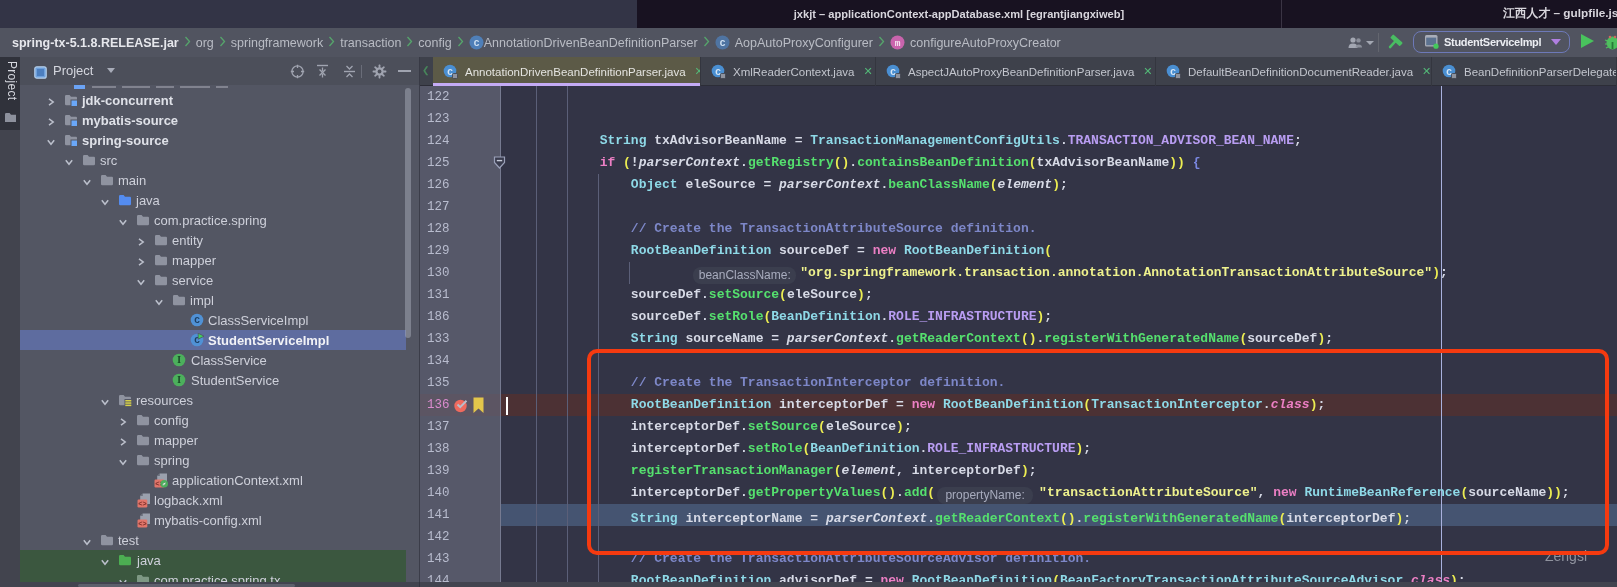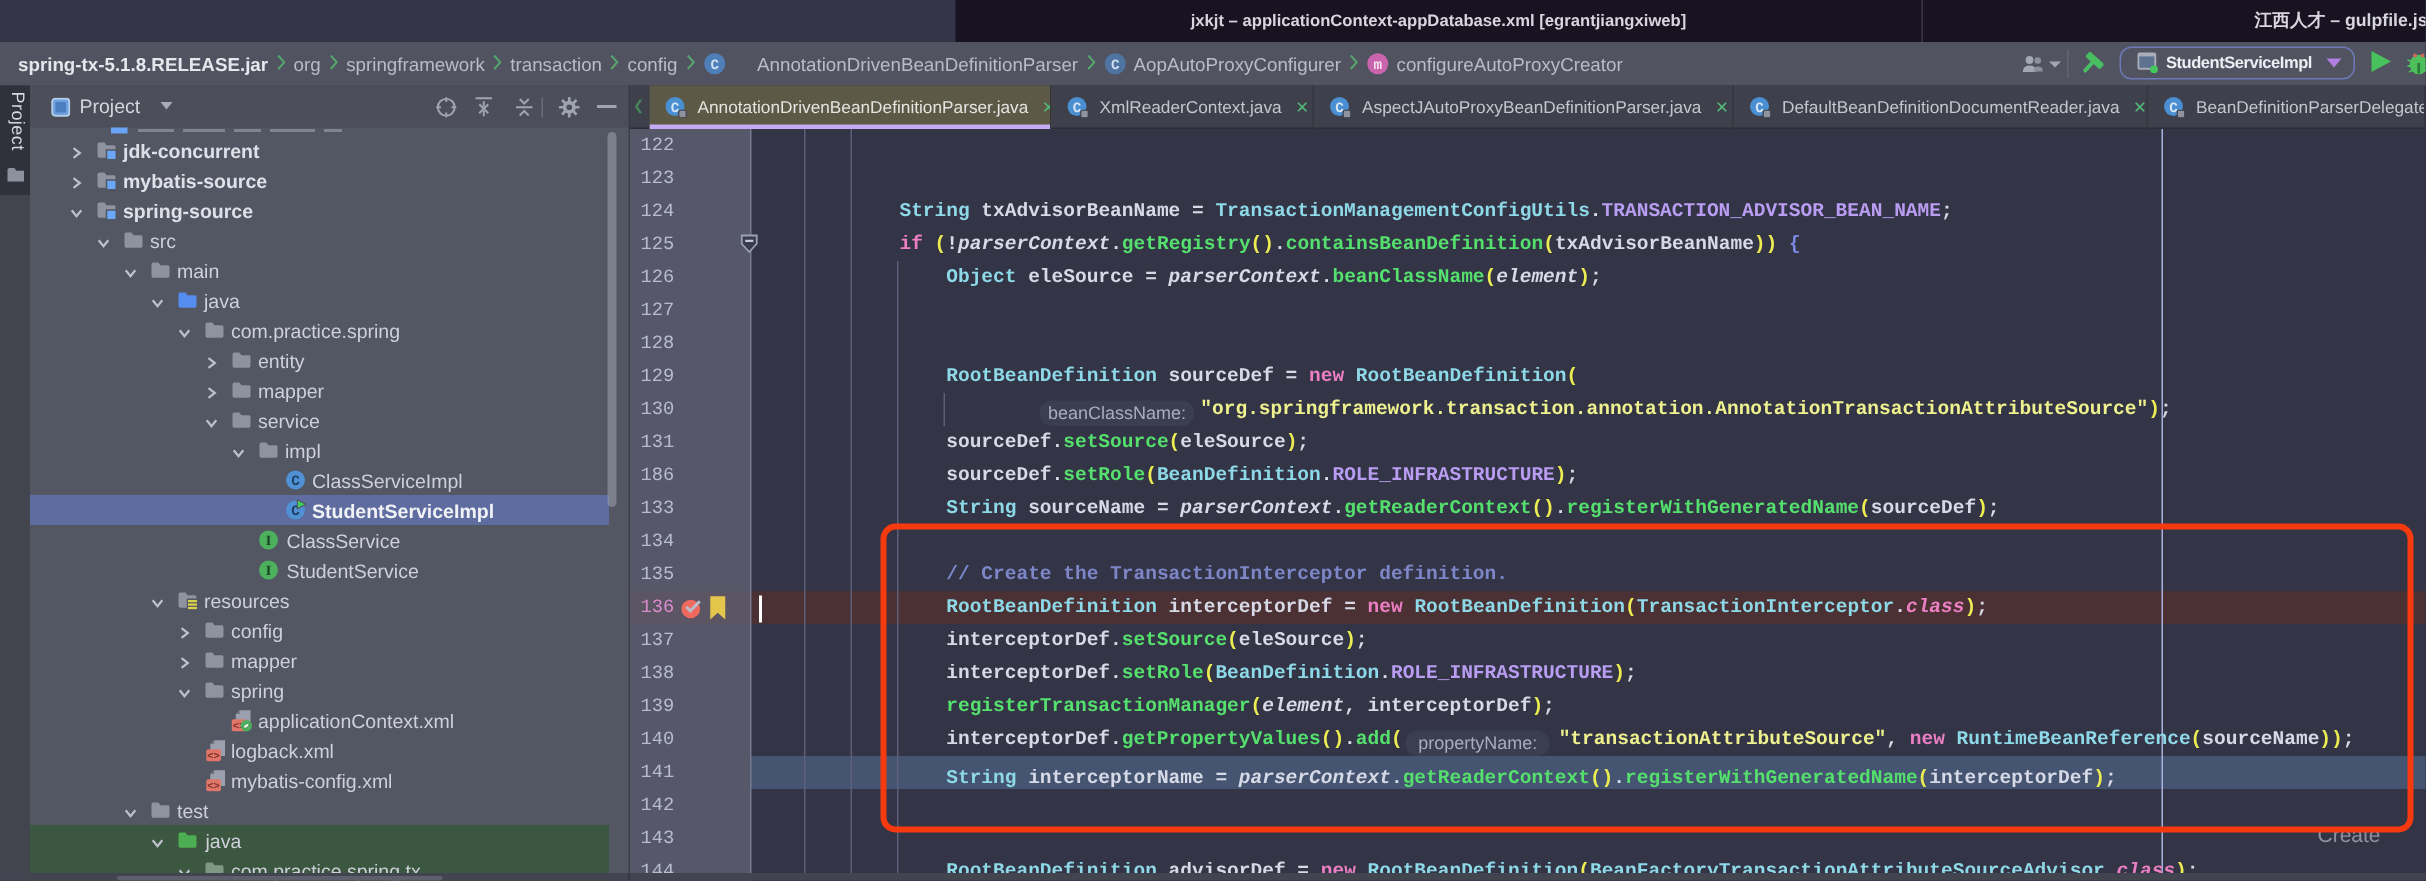--- a/index.html
+++ b/index.html
@@ -80,21 +80,21 @@
         </svg></span>
       <span>config</span>
       <span class="bsep"><svg width="7" height="11" viewBox="0 0 7 11" style="">
           <polyline points="1.5,1 5.5,5.5 1.5,10" fill="none" stroke="#56a56c" stroke-width="1.3"></polyline>
         </svg></span>
       <span class="bc">
         <svg width="15" height="15" viewBox="0 0 15 15" style="">
           <circle cx="7.5" cy="7.5" r="7" fill="#4f7fb8" style=""></circle>
           <text x="7.5" y="11" font-family="Liberation Mono,monospace" font-size="9.5" font-weight="700" fill="#cfe0f2" text-anchor="middle">C</text>
         </svg>
-        <span style="margin-left:21px">AnnotationDrivenBeanDefinitionParser</span>
+        <span style="margin-left:0">AnnotationDrivenBeanDefinitionParser</span>
       </span>
       <span class="bsep"><svg width="7" height="11" viewBox="0 0 7 11" style="">
           <polyline points="1.5,1 5.5,5.5 1.5,10" fill="none" stroke="#56a56c" stroke-width="1.3"></polyline>
         </svg></span>
       <span class="bc">
         <svg width="15" height="15" viewBox="0 0 15 15" style="">
           <circle cx="7.5" cy="7.5" r="7" fill="#4f7fb8" style="opacity:.75;"></circle>
           <text x="7.5" y="11" font-family="Liberation Mono,monospace" font-size="9.5" font-weight="700" fill="#cfe0f2" text-anchor="middle">C</text>
         </svg>
         <span style="margin-left:5px">AopAutoProxyConfigurer</span>
@@ -508,30 +508,32 @@
         <path d="M0.5 0.5 H10.5 V16 L5.5 11.5 L0.5 16 Z" fill="#e3c64b"></path>
       </svg></div>
 <div class="abs" style="left:493px;top:156px"><svg width="13" height="14" viewBox="0 0 13 14" style="">
         <path d="M1.5 1 H11.5 V6.5 L6.5 12 L1.5 6.5 Z" fill="#3a3c4e" stroke="#9aa0b8" stroke-width="1.2"></path>
         <path d="M3.8 4.6 H9.2" stroke="#c6cad8" stroke-width="1.4"></path>
       </svg></div>
 <div class="abs" style="left:505.5px;top:397px;width:2.5px;height:18px;background:#ffffff"></div>
 <div class="cl" style="top:130px">            <span class="c">String</span> txAdvisorBeanName = <span class="c">TransactionManagementConfigUtils</span>.<span class="v">TRANSACTION_ADVISOR_BEAN_NAME</span>;</div>
 <div class="cl" style="top:152px">            <span class="kw">if</span> <span class="p">(</span>!<span class="i">parserContext</span>.<span class="m">getRegistry</span><span class="p">()</span>.<span class="m">containsBeanDefinition</span><span class="p">(</span>txAdvisorBeanName<span class="p">))</span> <span class="b">{</span></div>
 <div class="cl" style="top:174px">                <span class="c">Object</span> eleSource = <span class="i">parserContext</span>.<span class="m">beanClassName</span><span class="p">(</span><span class="i">element</span><span class="p">)</span>;</div>
+<div class="cl" style="top:218px">                <span class="o">// Create the TransactionAttributeSource definition.</span></div>
 <div class="cl" style="top:240px">                <span class="c">RootBeanDefinition</span> sourceDef = <span class="kw">new</span> <span class="c">RootBeanDefinition</span><span class="p">(</span></div>
 <div class="cl" style="top:262px">                        <span class="badge" style="width:103px;margin-right:4px">beanClassName:</span><span class="s">"org.springframework.transaction.annotation.AnnotationTransactionAttributeSource"</span><span class="p">)</span>;</div>
 <div class="cl" style="top:284px">                sourceDef.<span class="m">setSource</span><span class="p">(</span>eleSource<span class="p">)</span>;</div>
 <div class="cl" style="top:306px">                sourceDef.<span class="m">setRole</span><span class="p">(</span><span class="c">BeanDefinition</span>.<span class="v">ROLE_INFRASTRUCTURE</span><span class="p">)</span>;</div>
 <div class="cl" style="top:328px">                <span class="c">String</span> sourceName = <span class="i">parserContext</span>.<span class="m">getReaderContext</span><span class="p">()</span>.<span class="m">registerWithGeneratedName</span><span class="p">(</span>sourceDef<span class="p">)</span>;</div>
 <div class="cl" style="top:372px">                <span class="o">// Create the TransactionInterceptor definition.</span></div>
 <div class="cl" style="top:394px">                <span class="c">RootBeanDefinition</span> interceptorDef = <span class="kw">new</span> <span class="c">RootBeanDefinition</span><span class="p">(</span><span class="c">TransactionInterceptor</span>.<span class="k">class</span><span class="p">)</span>;</div>
 <div class="cl" style="top:416px">                interceptorDef.<span class="m">setSource</span><span class="p">(</span>eleSource<span class="p">)</span>;</div>
 <div class="cl" style="top:438px">                interceptorDef.<span class="m">setRole</span><span class="p">(</span><span class="c">BeanDefinition</span>.<span class="v">ROLE_INFRASTRUCTURE</span><span class="p">)</span>;</div>
 <div class="cl" style="top:460px">                <span class="m">registerTransactionManager</span><span class="p">(</span><span class="i">element</span>, interceptorDef<span class="p">)</span>;</div>
 <div class="cl" style="top:482px">                interceptorDef.<span class="m">getPropertyValues</span><span class="p">()</span>.<span class="m">add</span><span class="p">(</span><span class="badge" style="width:96px;margin-left:2px;margin-right:6px">propertyName:</span><span class="s">"transactionAttributeSource"</span>, <span class="kw">new</span> <span class="c">RuntimeBeanReference</span><span class="p">(</span>sourceName<span class="p">))</span>;</div>
 <div class="cl" style="top:508px">                <span class="c">String</span> interceptorName = <span class="i">parserContext</span>.<span class="m">getReaderContext</span><span class="p">()</span>.<span class="m">registerWithGeneratedName</span><span class="p">(</span>interceptorDef<span class="p">)</span>;</div>
+<div class="cl" style="top:548px">                <span class="o">// Create the TransactionAttributeSourceAdvisor definition.</span></div>
 <div class="cl" style="top:570px">                <span class="c">RootBeanDefinition</span> advisorDef = <span class="kw">new</span> <span class="c">RootBeanDefinition</span><span class="p">(</span><span class="c">BeanFactoryTransactionAttributeSourceAdvisor</span>.<span class="k">class</span><span class="p">)</span>;</div>
-<div class="abs" style="left:1545px;top:548px;font-size:14px;color:#8f929e">Create</div>
+<div class="abs" style="left:1545px;top:548px;font-size:14px;color:#8f929e">Zengsl</div>
 <div class="abs" style="left:587px;top:348.5px;width:1022px;height:206px;border:4px solid #f53a10;border-radius:10px"></div>
 <div class="abs" style="left:0;top:582px;width:1617px;height:5px;background:#42444f"></div>
 <div class="abs" style="left:78px;top:583.5px;width:217px;height:3.5px;background:#5d606c;border-radius:2px"></div>
 <div class="abs" style="left:419px;top:57px;width:1px;height:530px;background:rgba(40,42,52,.55)"></div>
   </div>
 </body></html>

